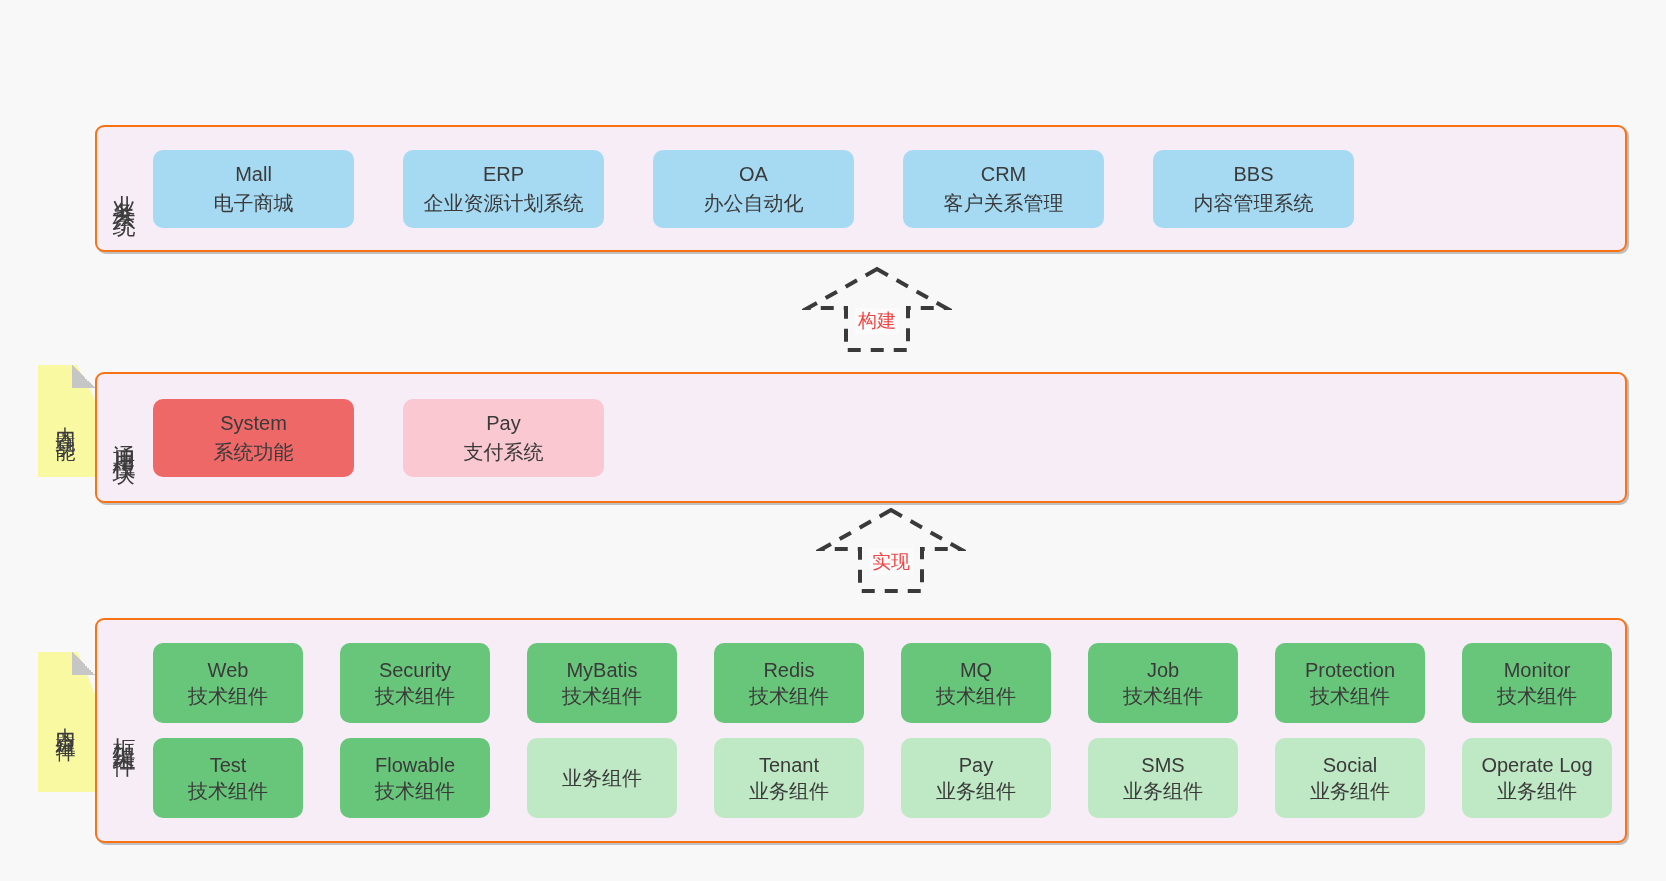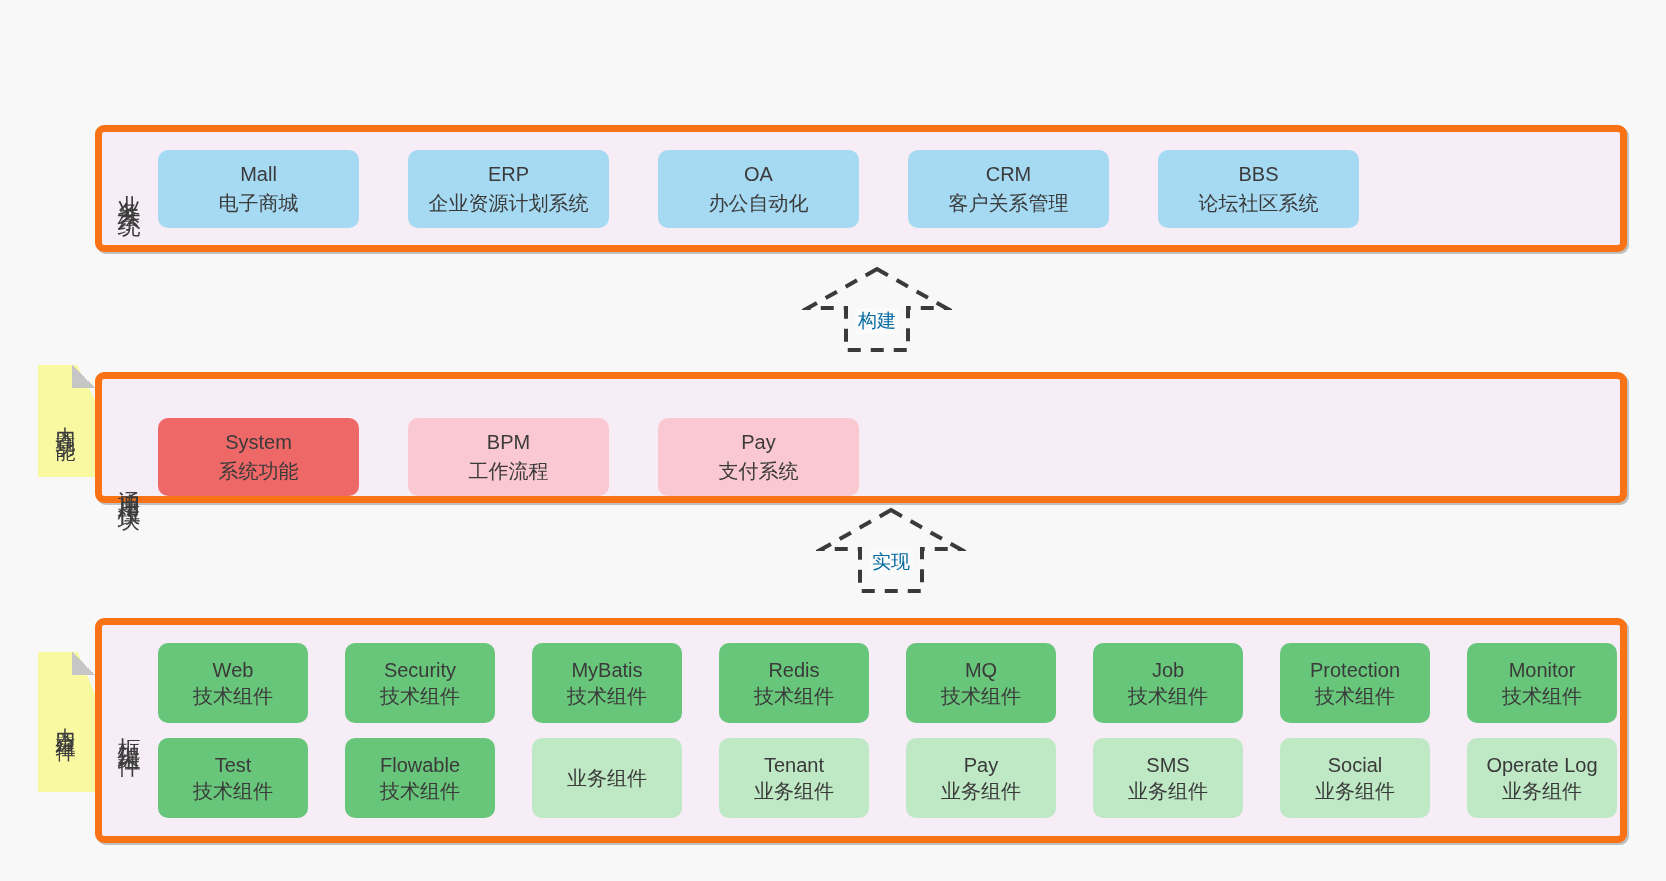--- a/index.html
+++ b/index.html
@@ -9,28 +9,28 @@
     font-family:"Liberation Sans","DejaVu Sans",sans-serif;
     color:#3c3c3c;
     overflow:hidden;
   }
   .canvas { position:relative; width:1666px; height:881px; }
 
   
   .band {
     position:absolute; left:95px; width:1532px;
     background:#f7edf6;
-    border:7px solid #f97316; border-radius:9px;
+    border:2px solid #f97316; border-radius:9px;
     box-sizing:border-box;
     display:flex;
     box-shadow:2px 2px 0 rgba(64,64,64,.30);
     z-index:2;
   }
   #band-business  { top:125px; height:127px; }
-  #band-modules   { top:372px; height:131px;align-items:flex-end; }
+  #band-modules   { top:372px; height:131px; }
   #band-components{ top:618px; height:225px; }
 
   .band-label {
     width:56px; flex:none;
     display:flex; align-items:center; justify-content:center;
     writing-mode:vertical-rl; text-orientation:upright;
     font-size:23px; letter-spacing:6px; color:#3c3c3c;
   }
 
   .band-boxes {
@@ -79,21 +79,21 @@
   #sticky-components{ top:652px; height:140px; }
 
   
   .up-arrow { position:absolute; width:150px; height:90px; z-index:0; }
   #arrow-build     { left:802px; top:264px; }
   #arrow-implement { left:816px; top:505px; }
   .up-arrow svg { display:block; width:150px; height:90px; }
   .up-arrow .arrow-label {
     position:absolute; left:50%; top:44px; transform:translateX(-50%);
     background:#fbfbfb; padding:0 3px;
-    font-size:19px; color:#0369a1; white-space:nowrap;
+    font-size:19px; color:#ef4444; white-space:nowrap;
   }
 </style>
 </head>
 <body>
 
 <div class="canvas">
 
   <div class="sticky" id="sticky-modules">
     <span class="fold"></span>
     <span class="sticky-text">内置功能</span>
@@ -132,37 +132,33 @@
       <div class="box box6 b-blue">
         <div>OA</div>
         <div>办公自动化</div>
       </div>
       <div class="box box6 b-blue">
         <div>CRM</div>
         <div>客户关系管理</div>
       </div>
       <div class="box box6 b-blue">
         <div>BBS</div>
-        <div>论坛社区系统</div>
+        <div>内容管理系统</div>
       </div>
     </div>
   </div>
 
   <div class="band" id="band-modules">
     <div class="band-label">通用模块</div>
     <div class="band-boxes">
       <div class="box box6 b-red">
         <div>System</div>
         <div>系统功能</div>
       </div>
       <div class="box box6 b-pink">
-        <div>BPM</div>
-        <div>工作流程</div>
-      </div>
-      <div class="box box6 b-pink">
         <div>Pay</div>
         <div>支付系统</div>
       </div>
     </div>
   </div>
 
   <div class="band" id="band-components">
     <div class="band-label">框架组件</div>
     <div class="band-boxes-col">
       <div class="row8">

